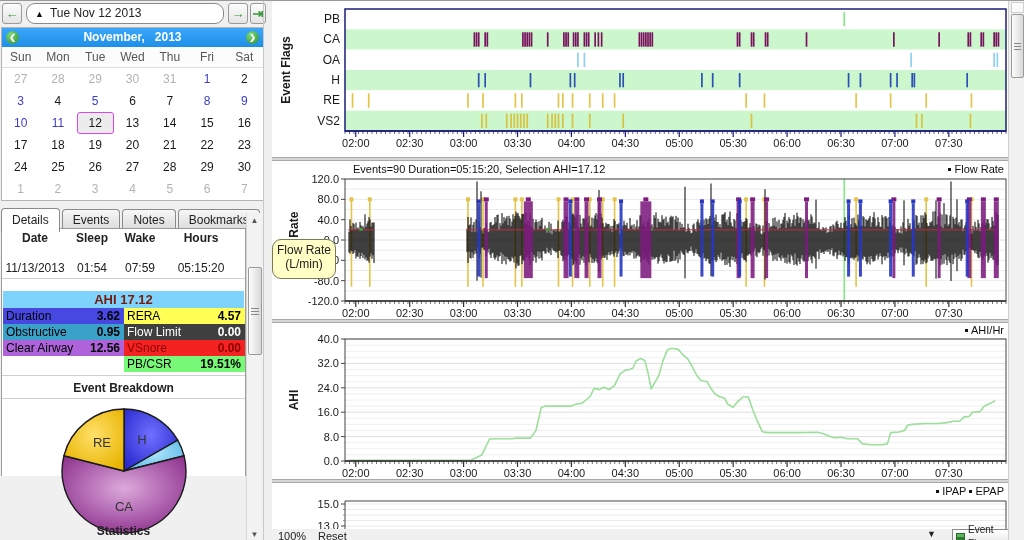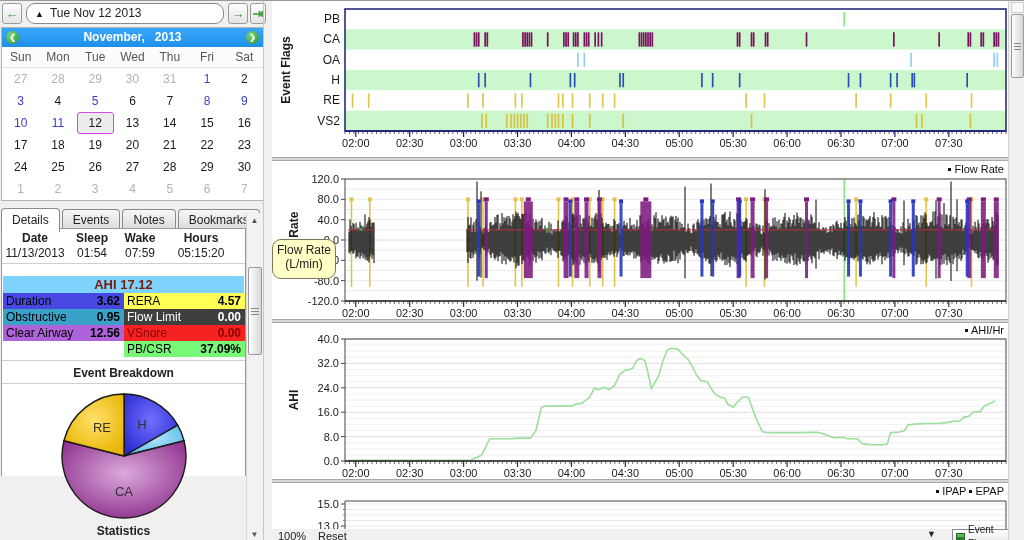--- a/index.html
+++ b/index.html
@@ -34,21 +34,21 @@
   #tabs{position:absolute;left:1px;top:208px;height:20px;display:flex;border-radius:7px;}
   .tab{border:1px solid #8a8a8a;border-bottom:none;border-radius:4px 4px 0 0;font-size:12px;
        padding:3px 10px 0 10px;background:linear-gradient(#f7f7f7,#dadada);margin-right:2px;height:17px;cursor:pointer;}
   .tab.active{background:#fff;position:relative;z-index:3;height:19px;margin-top:-1px;padding-top:4px;}
   
   #panel-content{position:absolute;left:1px;top:227px;width:245px;height:248px;background:#fff;
                  border:1px solid #9a9a9a;border-bottom:none;box-sizing:border-box;z-index:2;}
   #session-info{display:flex;padding-top:2px;}
   .sess-col{text-align:center;font-size:12px;}
   .sess-col .hd{font-weight:bold;}
-  .sess-col .vl{margin-top:1px;}
+  .sess-col .vl{margin-top:16px;}
   .divider{height:1px;background:#cfcfcf;margin:3px 0 0 0;}
   #ahi-header{margin:3px 1px 0 1px;height:17px;text-align:center;font-size:13px;font-weight:bold;line-height:17px;}
   #ahi-grid{display:grid;grid-template-columns:121px 121px;grid-auto-rows:16px;margin:0 1px;}
   .ahi-cell{display:flex;justify-content:space-between;font-size:12px;line-height:16px;padding:0 4px 0 3px;box-sizing:border-box;}
   .ahi-cell .vl{font-weight:bold;}
   #eb-title,#stats-title{text-align:center;font-weight:bold;font-size:12px;}
   #eb-title{margin-top:5px;}
   #pie-wrap{margin-top:4px;text-align:center;}
   #stats-title{position:absolute;left:0;top:295px;width:100%;}
   
@@ -219,21 +219,21 @@
           <div class="ahi-cell" style="background: rgb(245, 34, 34); color: rgb(138, 0, 0);">
             <span>VSnore</span>
             <span class="vl">0.00</span>
           </div>
           <div class="ahi-cell" style="background: transparent; color: rgb(0, 0, 0);">
             <span></span>
             <span class="vl"></span>
           </div>
           <div class="ahi-cell" style="background: rgb(119, 248, 119); color: rgb(0, 0, 0);">
             <span>PB/CSR</span>
-            <span class="vl">37.09%</span>
+            <span class="vl">19.51%</span>
           </div>
         </div>
       <div class="divider"></div>
       <div id="eb-title">Event Breakdown</div>
       <div class="divider"></div>
       <div id="pie-wrap">
         <svg id="pie-svg" width="136" height="136">
             <defs>
               <radialGradient id="pg0" cx="50%" cy="42%" r="65%">
                 <stop offset="0%" stop-color="#7070ff"></stop>
@@ -583,20 +583,21 @@
           <text x="569.0195758564437" y="145.998" text-anchor="middle" font-size="11" fill="#1a1a1a">06:30</text>
           <line x1="622.9347471451877" y1="129.998" x2="622.9347471451877" y2="135.998" stroke="#1c1c78" stroke-width="1.2"></line>
           <text x="622.9347471451877" y="145.998" text-anchor="middle" font-size="11" fill="#1a1a1a">07:00</text>
           <line x1="676.8499184339315" y1="129.998" x2="676.8499184339315" y2="135.998" stroke="#1c1c78" stroke-width="1.2"></line>
           <text x="676.8499184339315" y="145.998" text-anchor="middle" font-size="11" fill="#1a1a1a">07:30</text>
         </svg>
     </div>
     <div class="splitter" id="split1"></div>
 
     <div class="pane" id="pane-flow">
+      <div class="chart-title" style="left:81px;top:2px;">Events=90 Duration=05:15:20, Selection AHI=17.12</div>
       <div class="legend" style="right:4px;top:2px;">
         <span class="dot"></span>
         <span>Flow Rate</span>
         </div>
       <div class="ylabel" style="width:122px;left:-39px;top:72px;">Flow Rate</div>
       <div id="flow-tip">
         <div>Flow Rate</div>
           <div>(L/min)</div>
         </div>
       <svg id="flow-svg" width="736" height="158">

